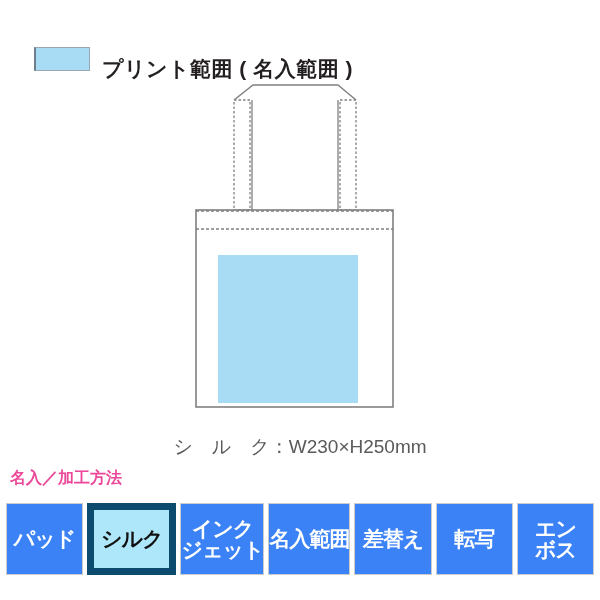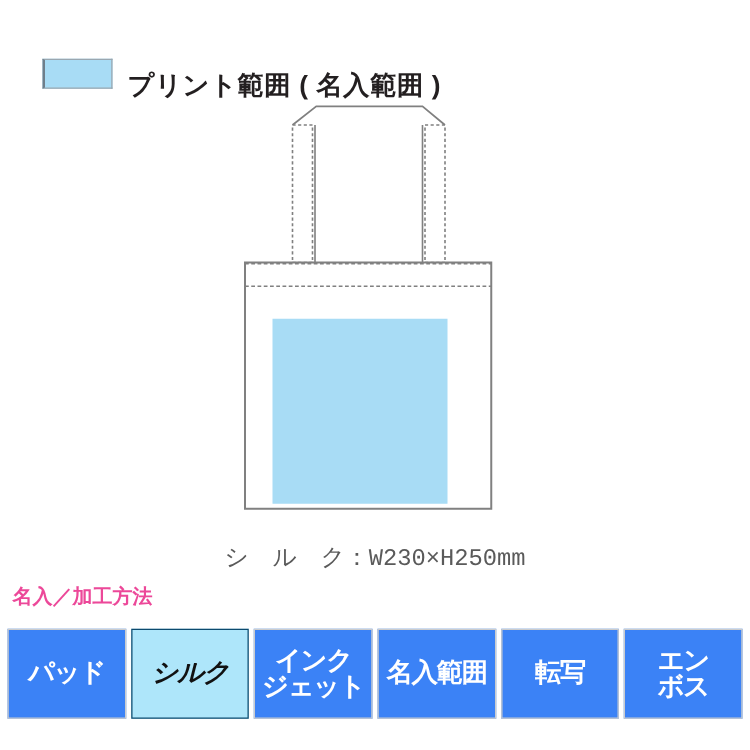--- a/index.html
+++ b/index.html
@@ -59,21 +59,20 @@
   .dimension-caption {
     position: absolute;
     left: 0;
     top: 436px;
     width: 600px;
     text-align: center;
     font-size: 19px;
     color: #5a5a5a;
     line-height: 1.2;
     white-space: pre;
-    font-family: Liberation Mono, monospace;
   }
 
   
   .section-heading {
     position: absolute;
     left: 10px;
     top: 468px;
     font-size: 16px;
     font-weight: 700;
     letter-spacing: 0px;
@@ -105,22 +104,21 @@
     font-weight: 700;
     line-height: 1.02;
     letter-spacing: -1px;
     text-align: center;
     white-space: nowrap;
     user-select: none;
   }
   .chip.active {
     background: #aee6fa;
     color: #111111;
-    border: 1px solid #0c4a6e;
-    font-style: italic;
+    border: 7px solid #0c4a6e;
   }
   .chip .chip-line {
     display: block;
   }
 </style>
 </head>
 <body>
 
 <div class="legend">
   <span class="legend-swatch"></span>
@@ -160,19 +158,22 @@
       <span class="chip-line">シルク</span>
     </div>
     <div class="chip">
       <span class="chip-line">インク</span>
       <span class="chip-line">ジェット</span>
     </div>
     <div class="chip">
       <span class="chip-line">名入範囲</span>
     </div>
     <div class="chip">
+      <span class="chip-line">差替え</span>
+    </div>
+    <div class="chip">
       <span class="chip-line">転写</span>
     </div>
     <div class="chip">
       <span class="chip-line">エン</span>
       <span class="chip-line">ボス</span>
     </div>
   </div>
 
 </body></html>

